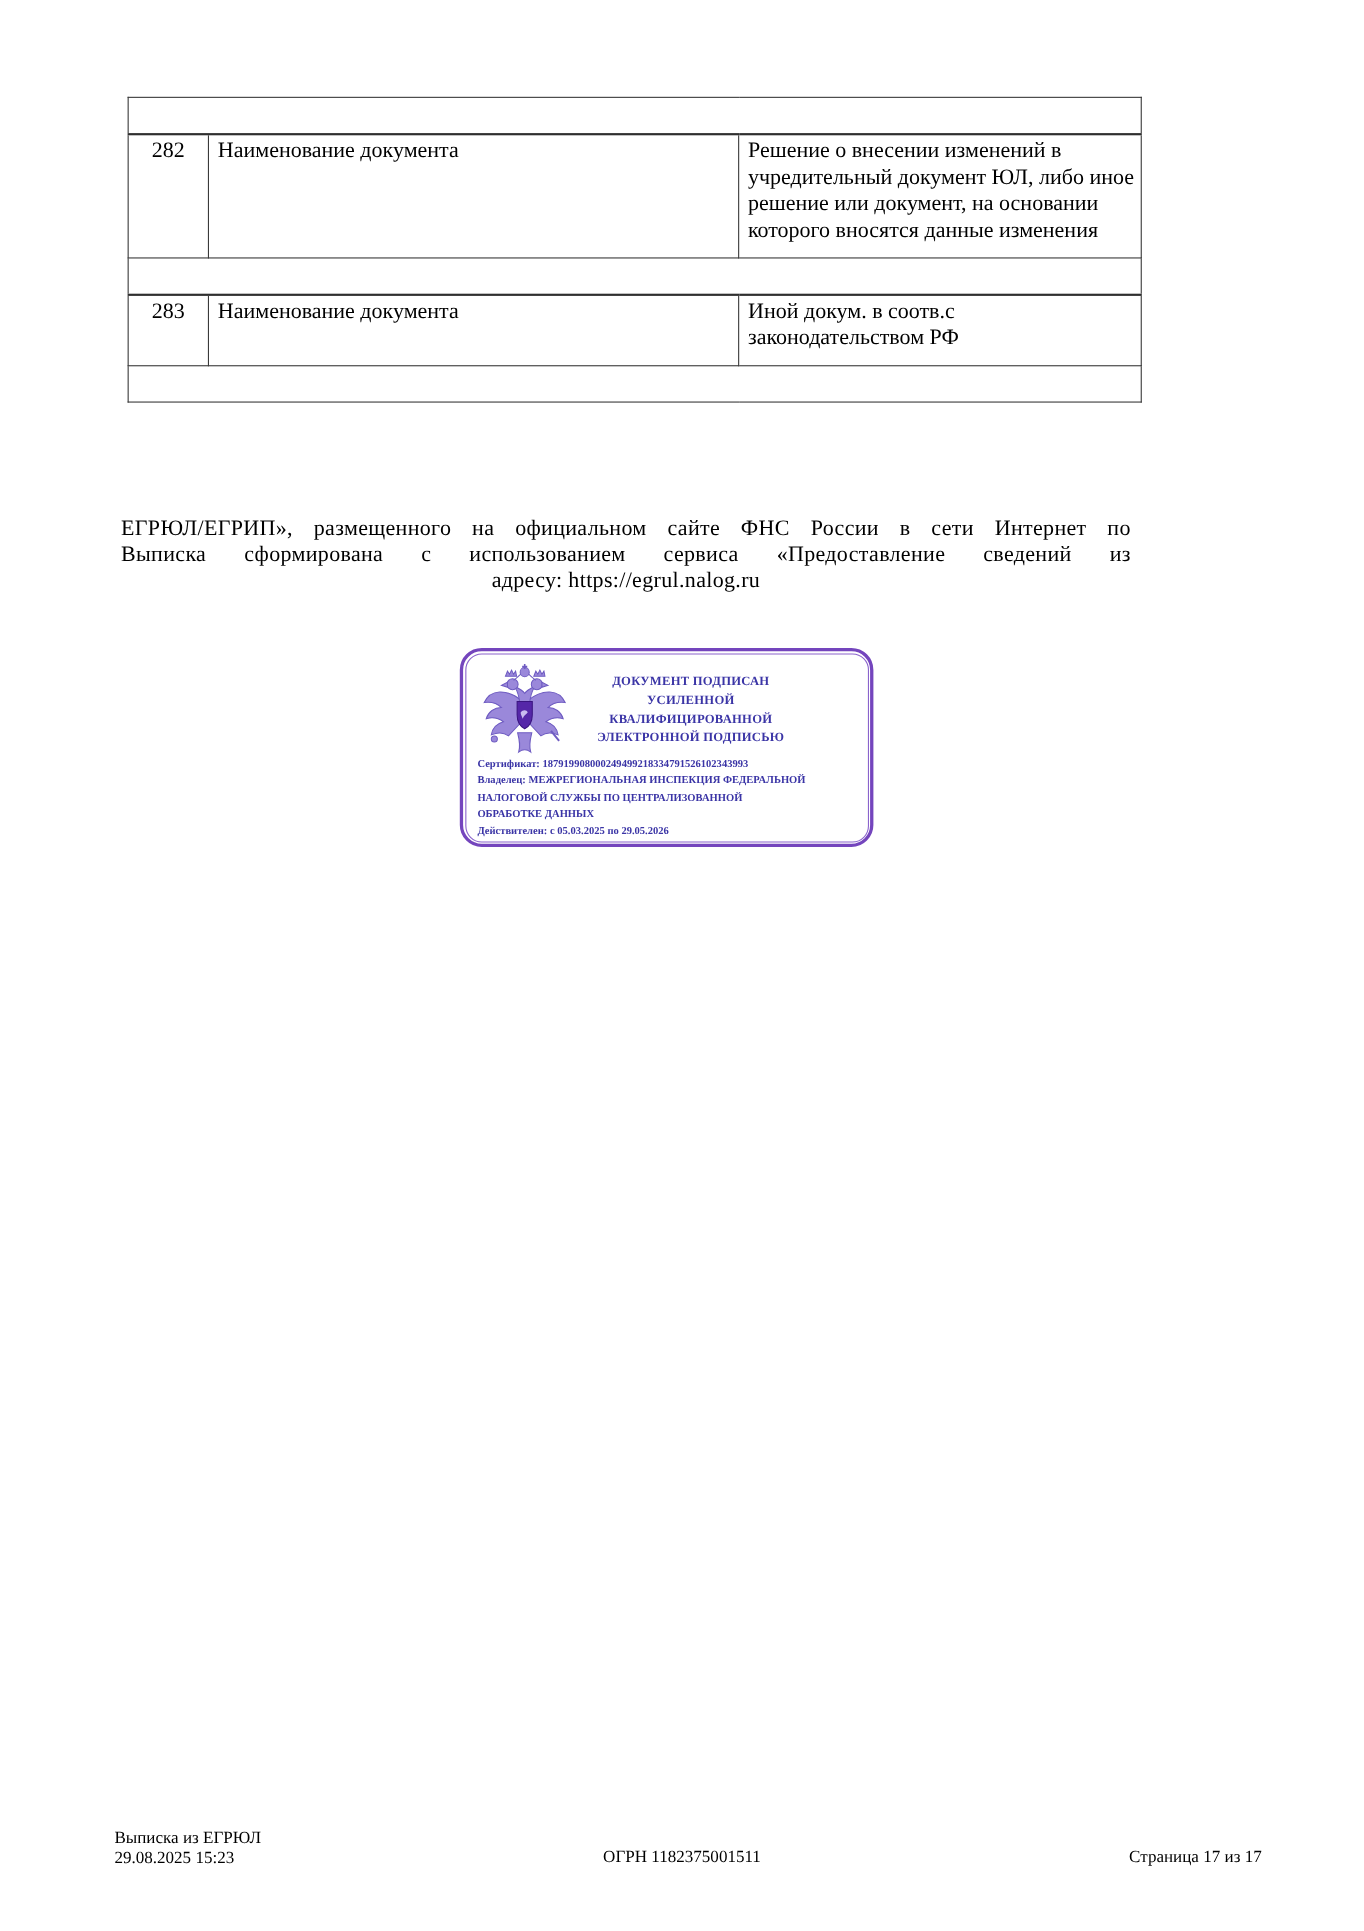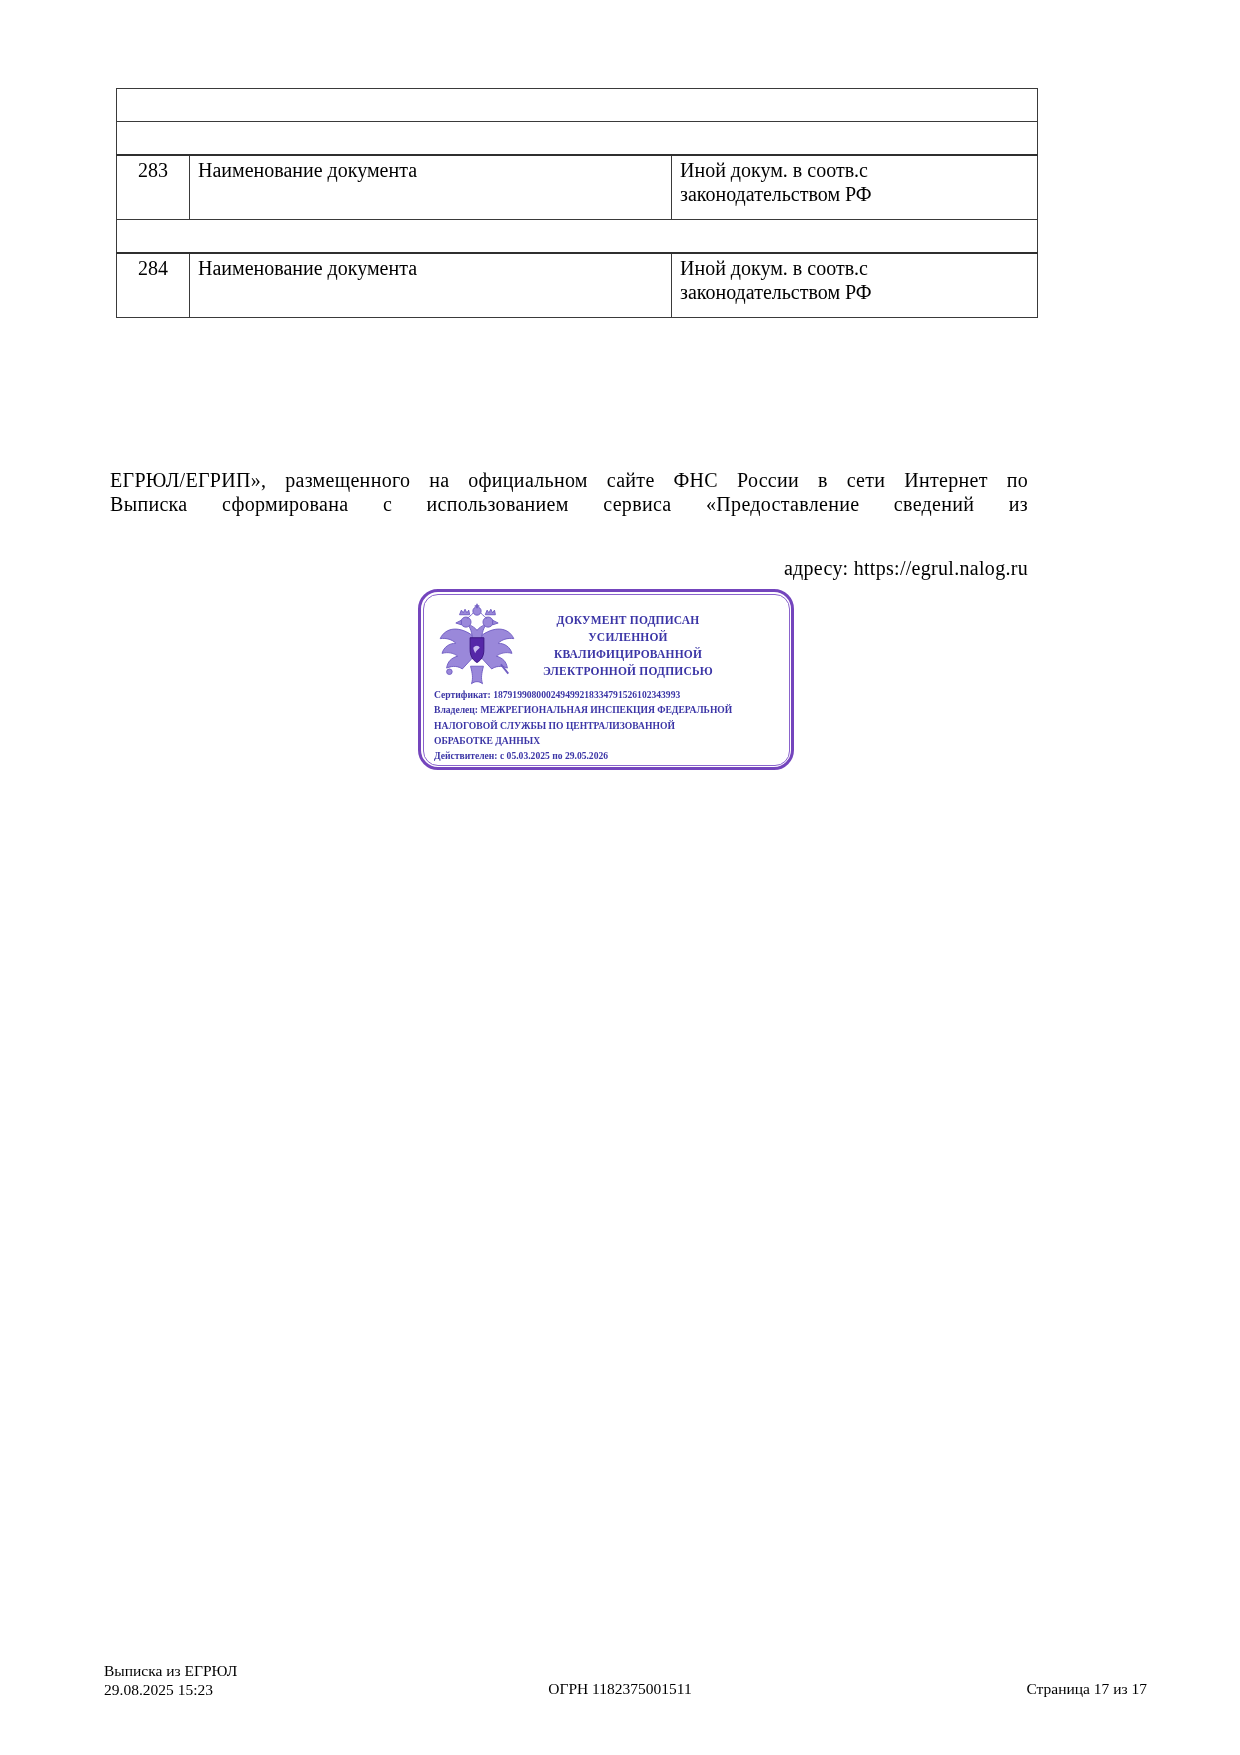--- a/index.html
+++ b/index.html
@@ -29,21 +29,21 @@
   tr.row-282 td{height:107px;}
   tr.row-283 td,tr.row-284 td{height:59px;}
 
   
   .note{
     position:absolute;left:110px;top:468px;width:918px;
     font-size:20px;line-height:24px;
     letter-spacing:0.3px;
   }
   .note .jline{text-align:justify;text-align-last:justify;}
-  .note .lline{text-align:right;margin-top:40px;}
+  .note .lline{text-align:center;}
 
   
   .stamp{
     position:absolute;left:418px;top:589px;width:376px;height:181px;
     border:3.5px solid #7445bd;border-radius:20px;
     box-sizing:border-box;
     color:#3b35a6;
   }
   .stamp::after{
     content:"";position:absolute;inset:1.5px;
@@ -85,35 +85,35 @@
   <table class="doc-table">
     <colgroup>
       <col style="width:73px">
         <col style="width:482px">
         <col style="width:366px">
     </colgroup>
     <tbody>
       <tr class="spacer-row">
         <td colspan="3"></td>
       </tr>
+      <tr class="data-row row-282">
+        <td class="num-cell">282</td>
+        <td class="label-cell">Наименование документа</td>
+        <td class="value-cell">Решение о внесении изменений в учредительный документ ЮЛ, либо иное решение или документ, на основании которого вносятся данные изменения</td>
+      </tr>
       <tr class="spacer-row">
         <td colspan="3"></td>
       </tr>
       <tr class="data-row row-283">
         <td class="num-cell">283</td>
         <td class="label-cell">Наименование документа</td>
         <td class="value-cell">Иной докум. в соотв.с законодательством РФ</td>
       </tr>
       <tr class="spacer-row">
         <td colspan="3"></td>
-      </tr>
-      <tr class="data-row row-284">
-        <td class="num-cell">284</td>
-        <td class="label-cell">Наименование документа</td>
-        <td class="value-cell">Иной докум. в соотв.с законодательством РФ</td>
       </tr>
     </tbody>
   </table>
 
   <div class="note">
     <div class="jline">ЕГРЮЛ/ЕГРИП», размещенного на официальном сайте ФНС России в сети Интернет по</div>
     <div class="jline">Выписка сформирована с использованием сервиса «Предоставление сведений из</div>
     <div class="lline">адресу: https://egrul.nalog.ru</div>
   </div>
 

